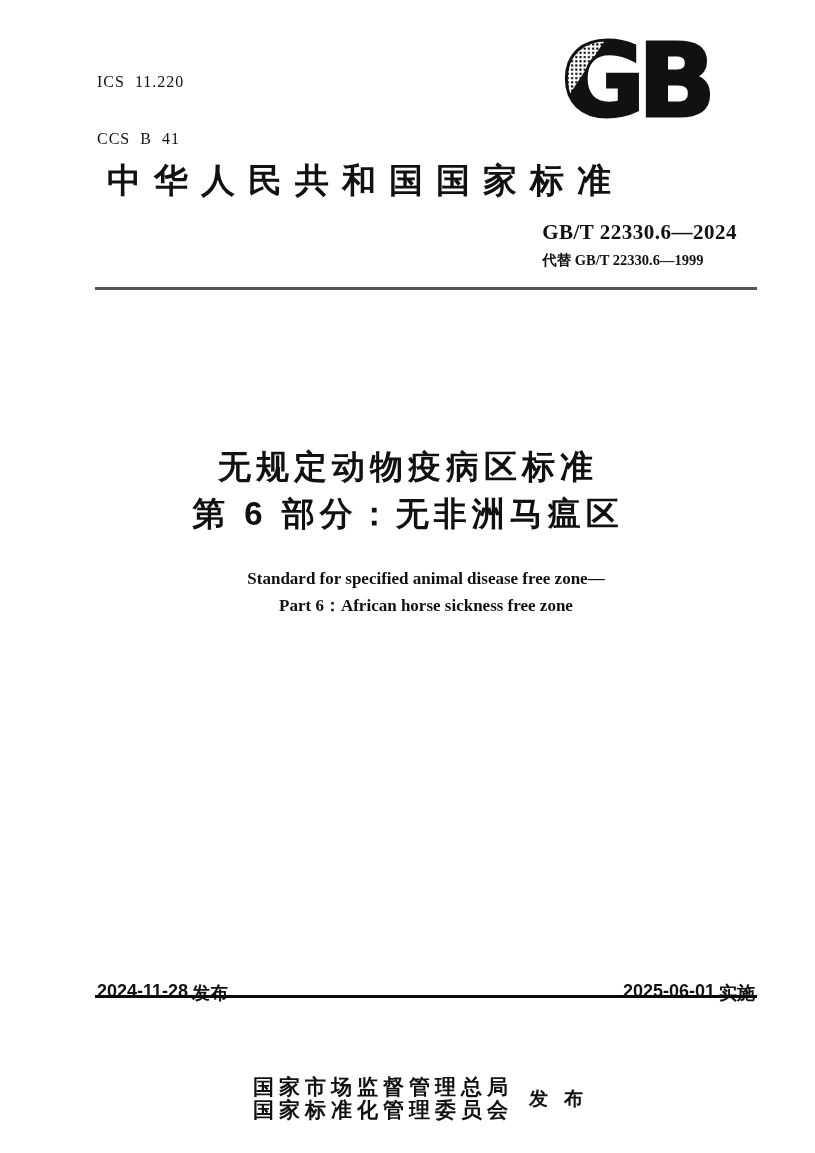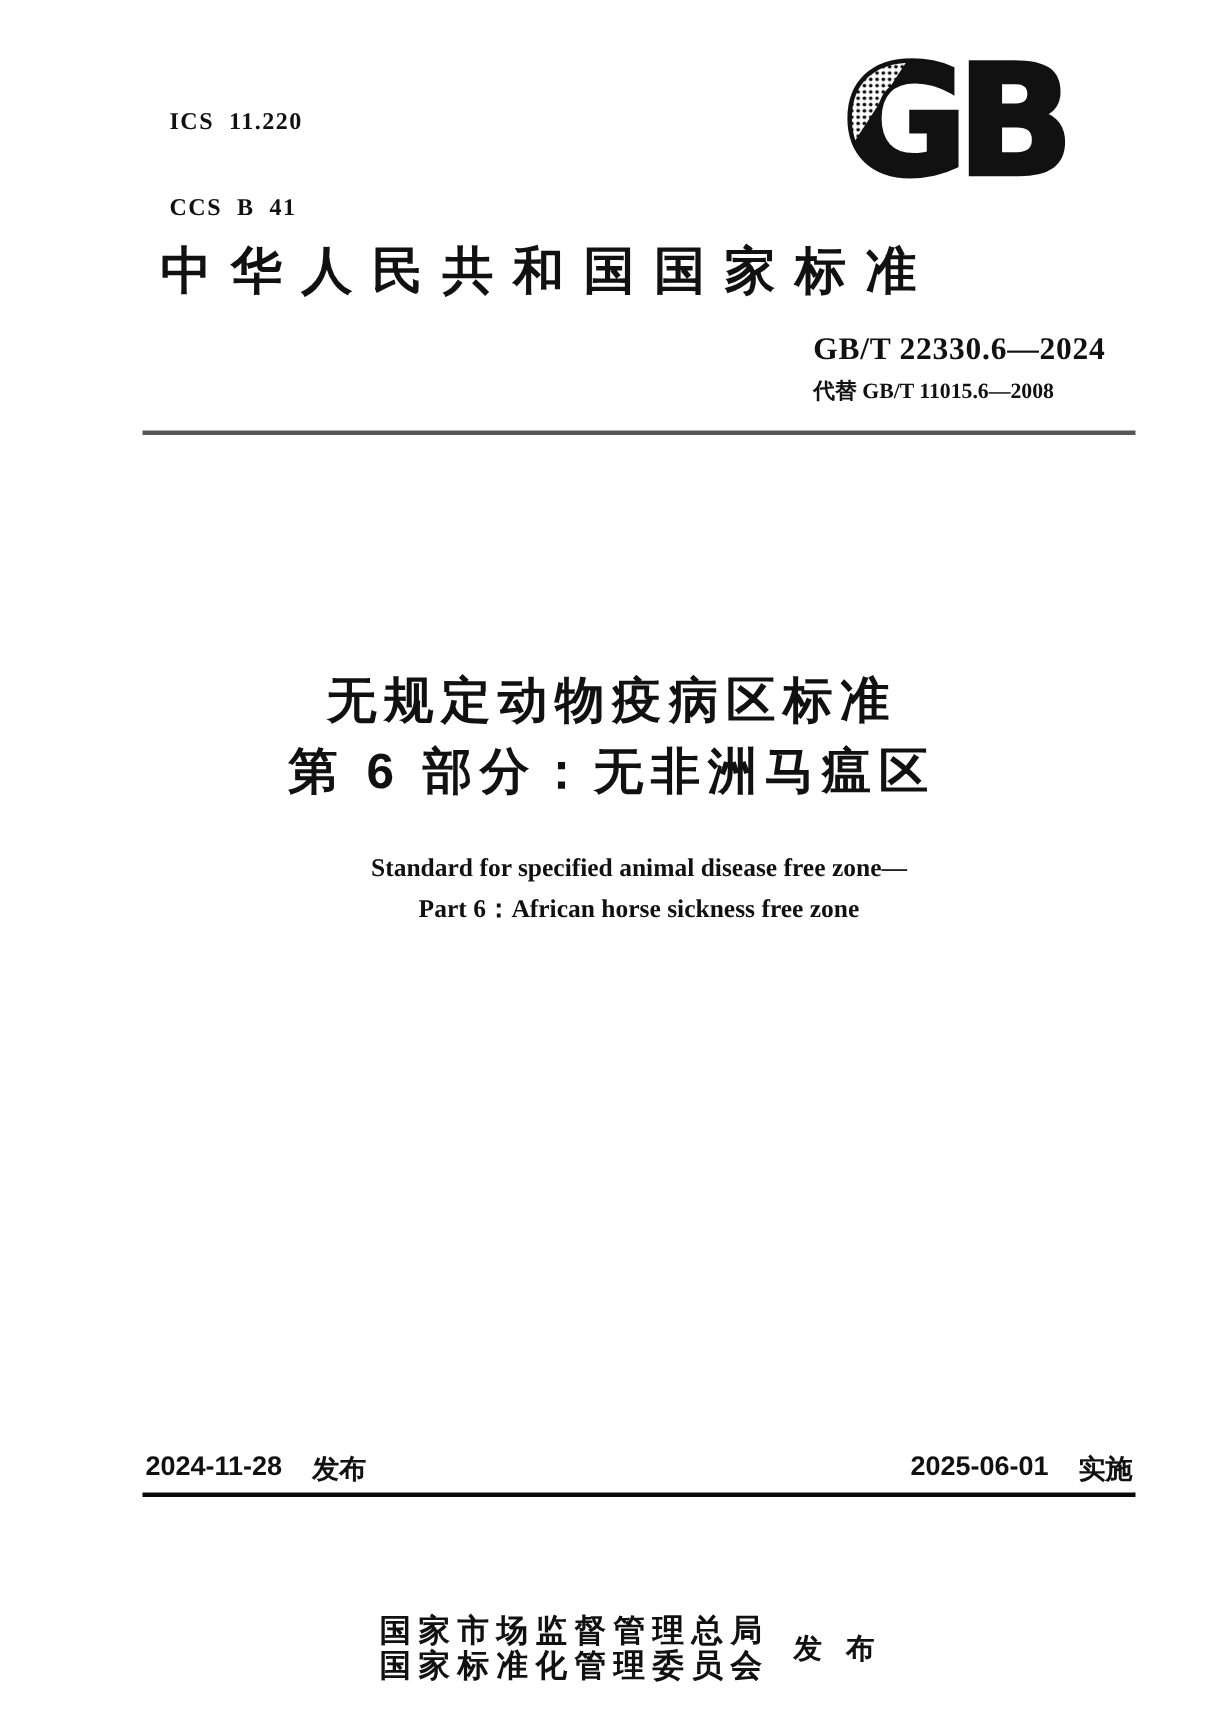--- a/index.html
+++ b/index.html
@@ -13,23 +13,22 @@
     position:relative;
     width:815px;height:1153px;
     background:var(--paper);
     color:var(--ink);
     font-family:"Liberation Serif","DejaVu Serif",serif;
     overflow:hidden;
   }
   
   .ics-block{
     position:absolute;left:97px;top:34px;
-    font-weight:bold;font-size:16px;line-height:19px;letter-spacing:1px;
+    font-weight:normal;font-size:16px;line-height:19px;letter-spacing:1px;
     white-space:pre;
-    margin-left:16px;
   }
   
   .gb-logo{position:absolute;left:549px;top:34px;}
   .gb-logo text{
     font-family:"DejaVu Sans","Liberation Sans",sans-serif;
     font-weight:bold;font-size:102px;letter-spacing:-7px;
   }
   .gb-logo-text-dots{fill:url(#halftone);stroke:#111;stroke-width:3px;}
   .gb-logo-text-solid{fill:#111;}
   
@@ -56,21 +55,21 @@
     position:absolute;left:95px;top:565px;width:662px;text-align:center;
     font-weight:bold;font-size:17px;line-height:27px;
   }
   
   .date-row{
     position:absolute;left:97px;top:967px;width:658px;
     display:flex;justify-content:space-between;
     font-family:"Liberation Sans","DejaVu Sans",sans-serif;
     font-size:18px;font-weight:600;
   }
-  .date-row>div{display:flex;gap:20px;white-space:nowrap;}
+  .date-row>div{display:flex;gap:4px;white-space:nowrap;margin-top:14px;}
   
   .issuer-row{
     position:absolute;left:95px;top:1076px;width:662px;
     display:flex;justify-content:center;align-items:center;gap:16px;
   }
   .issuer-names{
     font-weight:bold;font-size:21px;line-height:23px;letter-spacing:5px;
     white-space:nowrap;
   }
   .publish-label{
@@ -98,21 +97,21 @@
       </clipPath>
     </defs>
     <text class="gb-logo-text-dots" x="86" y="82" text-anchor="middle">GB</text>
     <text class="gb-logo-text-solid" x="86" y="82" text-anchor="middle" clip-path="url(#diagclip)">GB</text>
   </svg>
 
   <h1 class="national-title">中华人民共和国国家标准</h1>
 
   <div class="std-num-block">
     <div class="std-number">GB/T 22330.6—2024</div>
-    <div class="replaces">代替 GB/T 11015.6—2008</div>
+    <div class="replaces">代替 GB/T 22330.6—1999</div>
   </div>
 
   <div class="rule rule-top"></div>
 
   <div class="cn-title">
     <div>无规定动物疫病区标准</div>
     <div>第 6 部分：无非洲马瘟区</div>
   </div>
 
   <div class="en-title">

